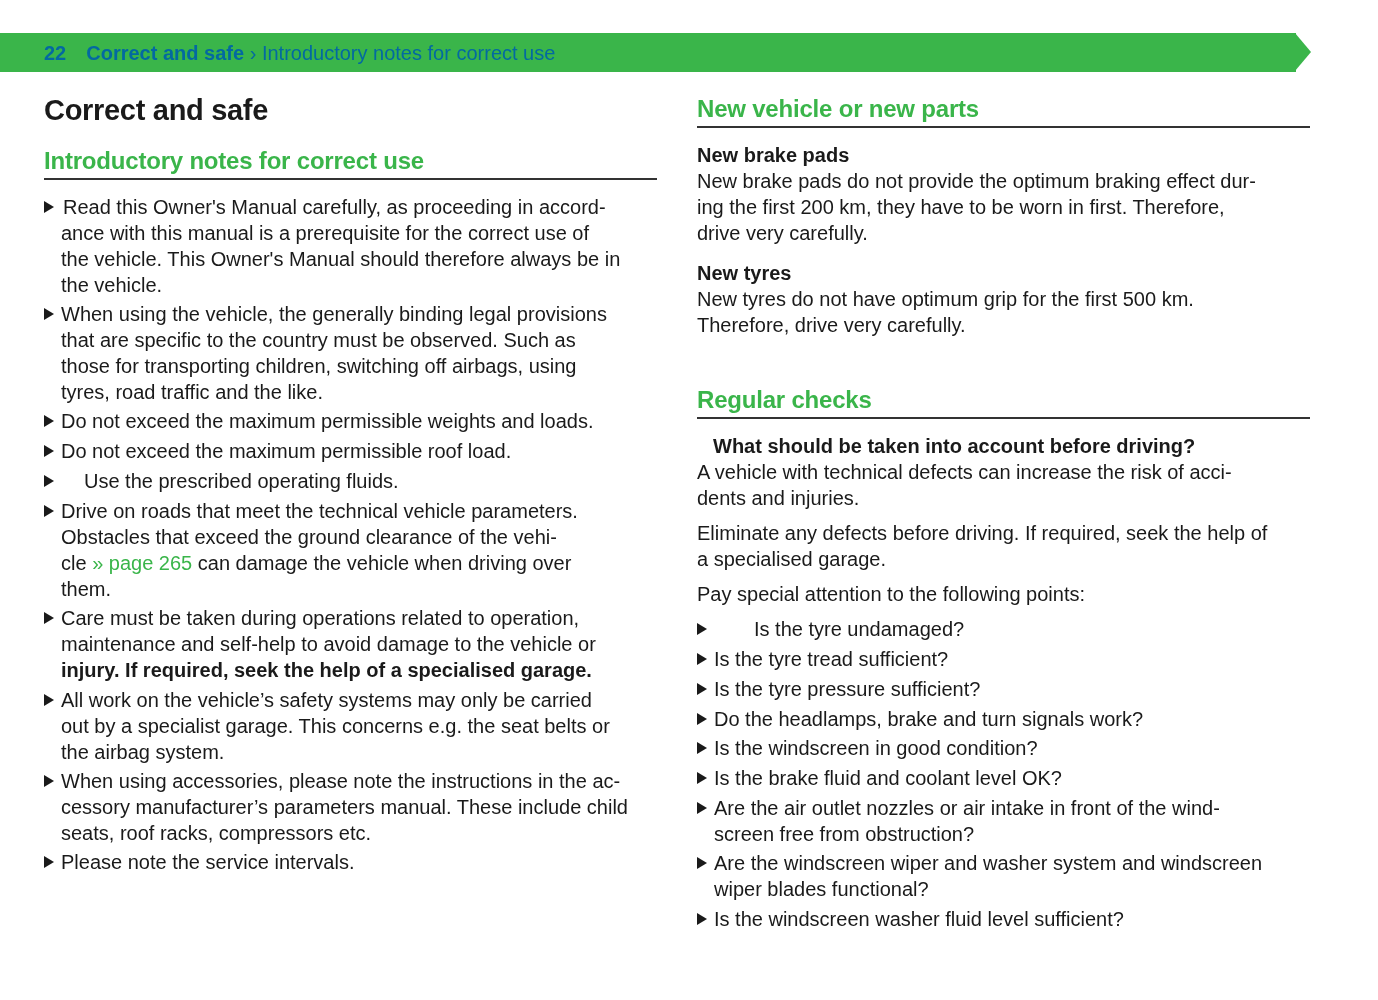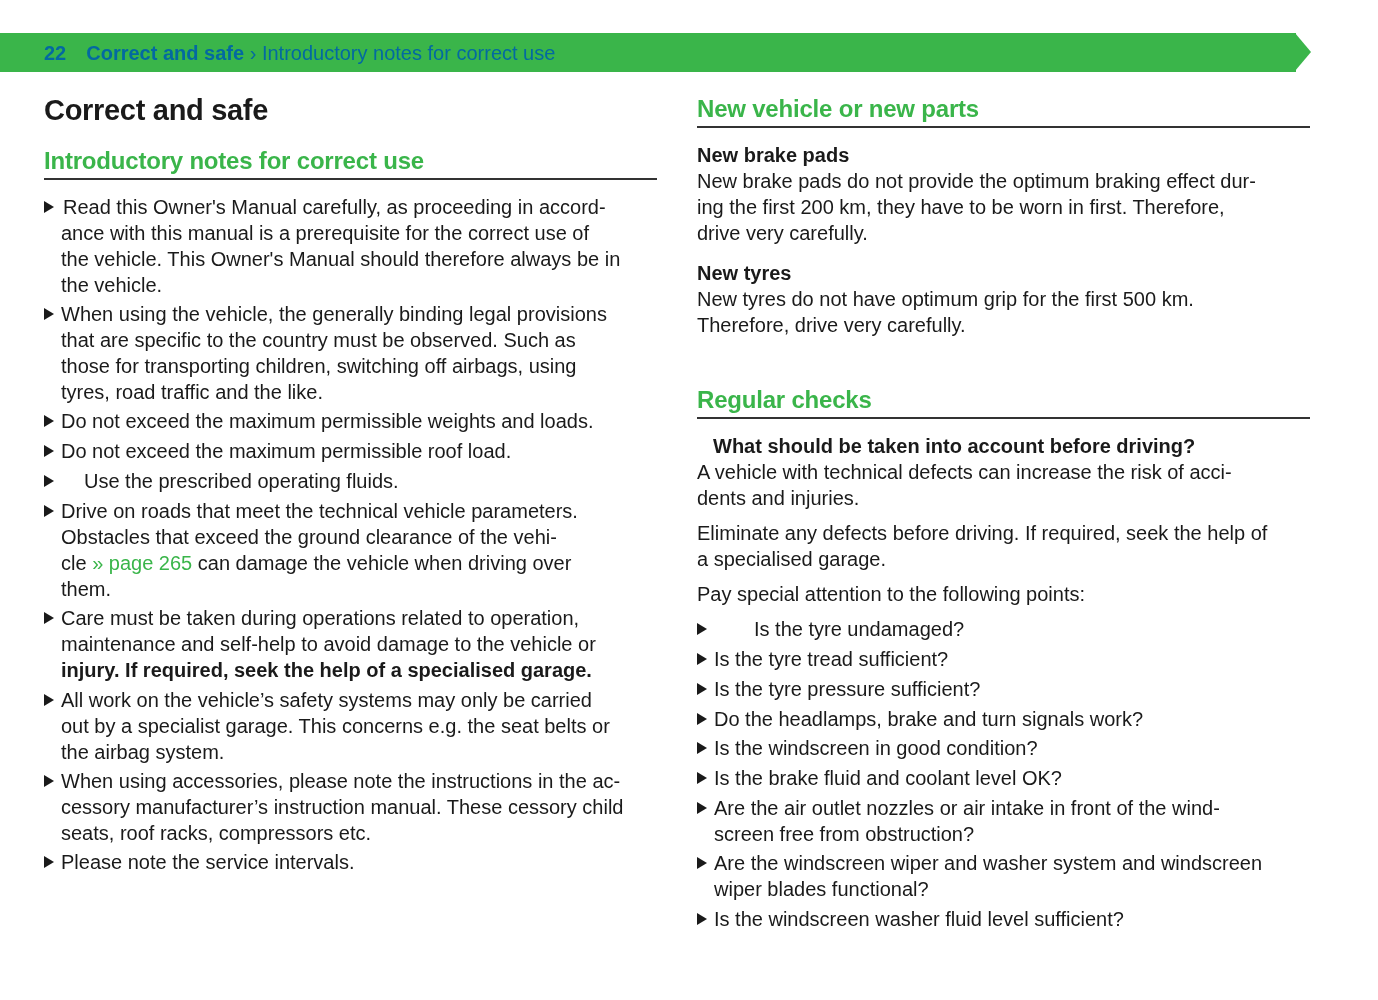--- a/index.html
+++ b/index.html
@@ -66,21 +66,21 @@
 <div class="line" style="left:61px; top:631px;">maintenance and self-help to avoid damage to the vehicle or</div>
 <div class="line" style="left:61px; top:657px;font-weight:bold;">injury. If required, seek the help of a specialised garage.</div>
 
 <div class="bullet" style="left:44px; top:694px;"></div>
 <div class="line" style="left:61px; top:687px;">All work on the vehicle’s safety systems may only be carried</div>
 <div class="line" style="left:61px; top:713px;">out by a specialist garage. This concerns e.g. the seat belts or</div>
 <div class="line" style="left:61px; top:739px;">the airbag system.</div>
 
 <div class="bullet" style="left:44px; top:775px;"></div>
 <div class="line" style="left:61px; top:768px;">When using accessories, please note the instructions in the ac-</div>
-<div class="line" style="left:61px; top:794px;">cessory manufacturer’s instruction manual. These cessory child</div>
+<div class="line" style="left:61px; top:794px;">cessory manufacturer’s parameters manual. These include child</div>
 <div class="line" style="left:61px; top:820px;">seats, roof racks, compressors etc.</div>
 
 <div class="bullet" style="left:44px; top:856px;"></div>
 <div class="line" style="left:61px; top:849px;">Please note the service intervals.</div>
 
 <div class="h2" style="left:697px; top:94px;">New vehicle or new parts</div>
 <div class="rule" style="left:697px; top:126px; width:613px;"></div>
 
 <div class="line bold" style="left:697px; top:142px;">New brake pads</div>
 <div class="line" style="left:697px; top:168px;">New brake pads do not provide the optimum braking effect dur-</div>

